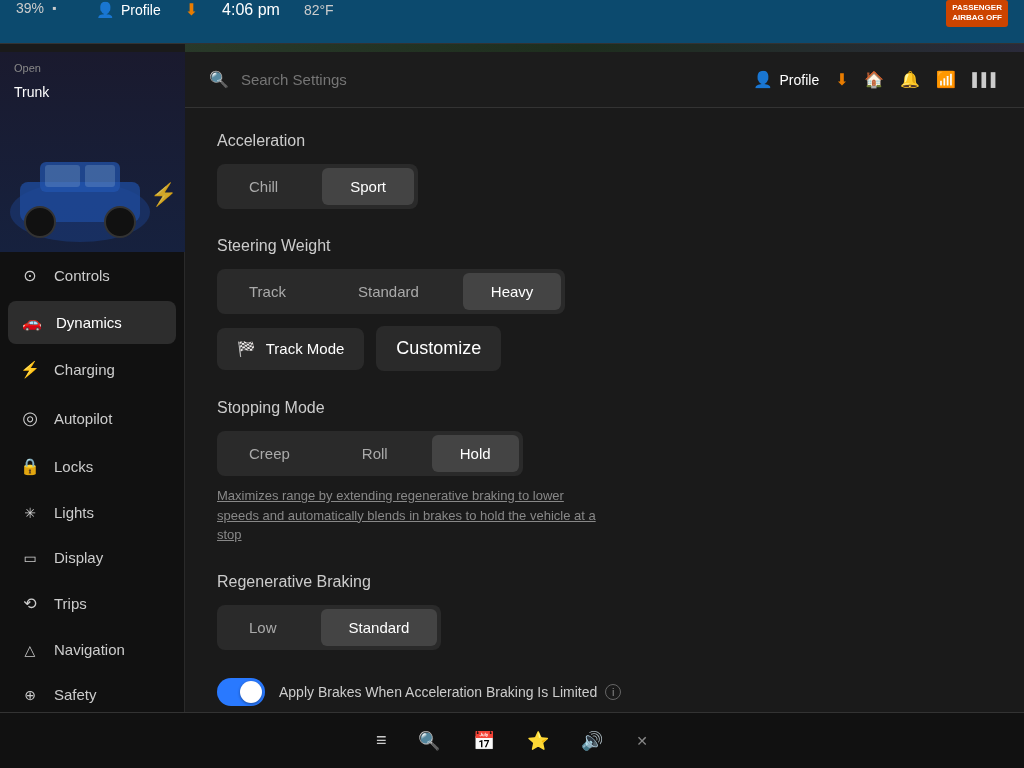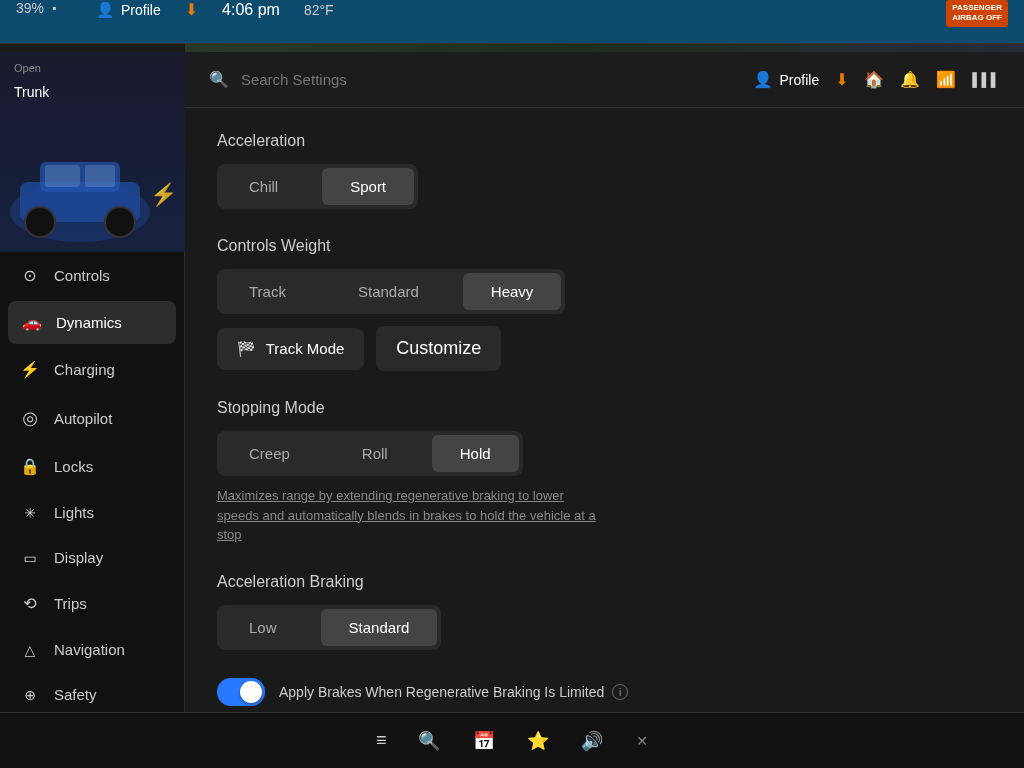--- a/index.html
+++ b/index.html
@@ -452,21 +452,21 @@
 
   <div class="section">
     <div class="section-title">Acceleration</div>
     <div class="btn-group">
       <button class="btn-option">Chill</button>
       <button class="btn-option active">Sport</button>
     </div>
   </div>
 
   <div class="section">
-    <div class="section-title">Controls Weight</div>
+    <div class="section-title">Steering Weight</div>
     <div class="steering-row">
       <div class="btn-group">
         <button class="btn-option">Track</button>
         <button class="btn-option">Standard</button>
         <button class="btn-option active">Heavy</button>
       </div>
     </div>
     <div class="track-row">
       <button class="track-mode-btn">
         <span>🏁</span>
@@ -480,33 +480,33 @@
     <div class="section-title">Stopping Mode</div>
     <div class="btn-group">
       <button class="btn-option">Creep</button>
       <button class="btn-option">Roll</button>
       <button class="btn-option active">Hold</button>
     </div>
     <div class="stopping-desc">Maximizes range by extending regenerative braking to lower speeds and automatically blends in brakes to hold the vehicle at a stop</div>
   </div>
 
   <div class="section">
-    <div class="section-title">Acceleration Braking</div>
+    <div class="section-title">Regenerative Braking</div>
     <div class="btn-group">
       <button class="btn-option">Low</button>
       <button class="btn-option active">Standard</button>
     </div>
   </div>
 
   <div class="toggle-row">
     <div class="toggle">
       <div class="toggle-thumb"></div>
     </div>
     <div class="toggle-label">
-      <span>Apply Brakes When Regenerative Braking Is Limited</span>
+      <span>Apply Brakes When Acceleration Braking Is Limited</span>
       <span class="info-icon">i</span>
     </div>
   </div>
 
 </div>
 
 <div class="taskbar">
   <span class="taskbar-icon">≡</span>
   <span class="taskbar-icon">🔍</span>
   <span class="taskbar-icon">📅</span>

